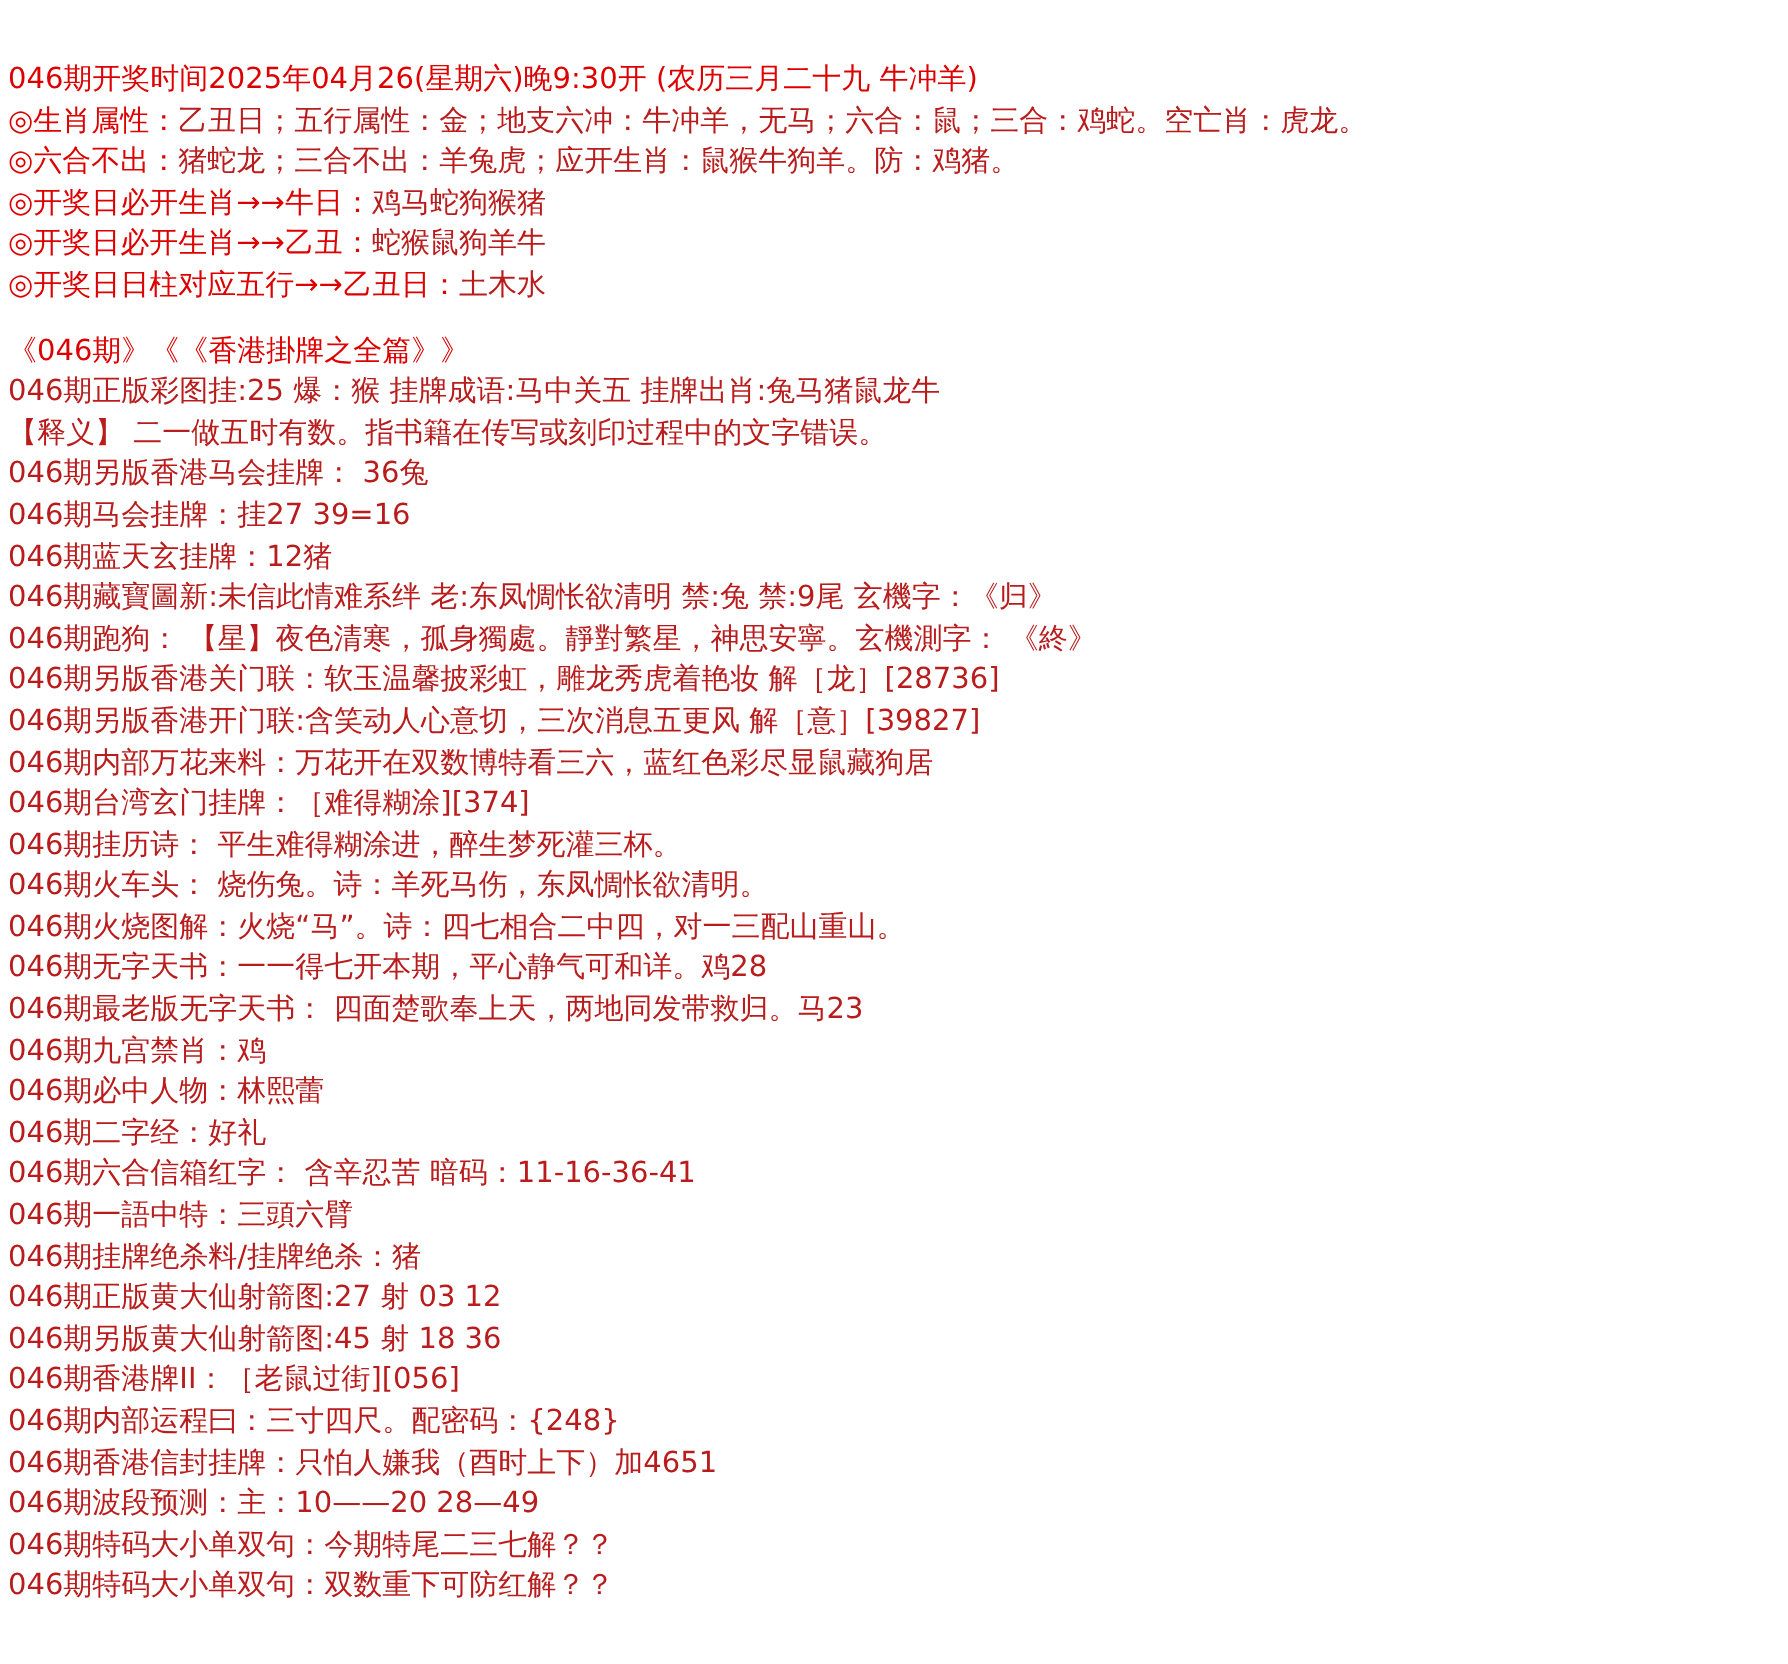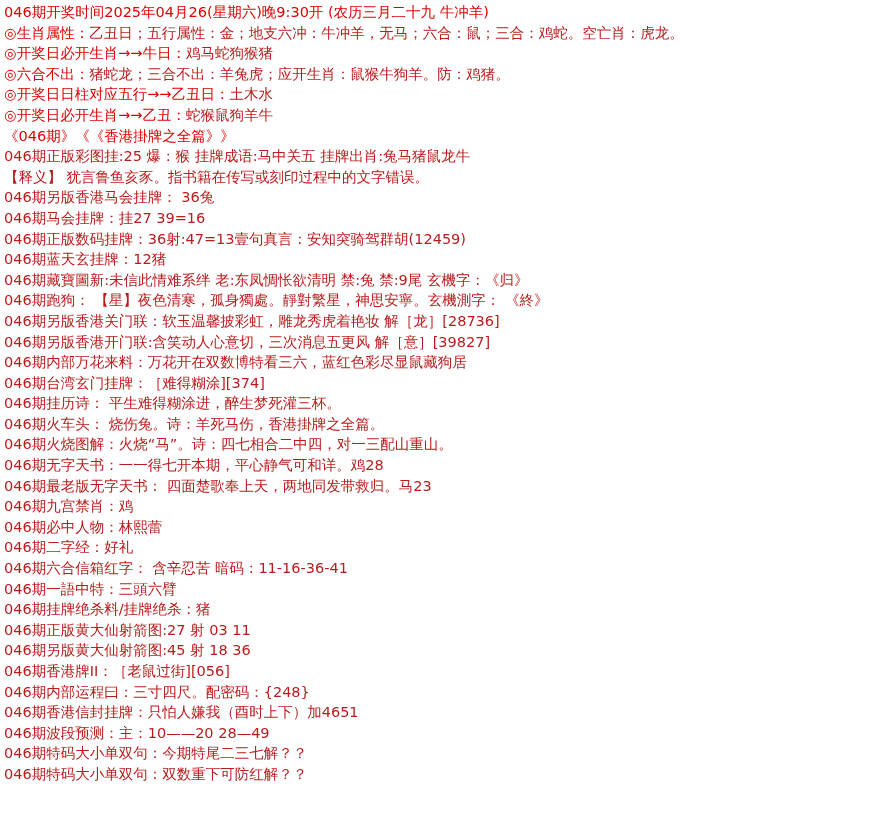--- a/index.html
+++ b/index.html
@@ -24,72 +24,73 @@
   }
   .line {
     line-height: 20.6px;
     white-space: nowrap;
     letter-spacing: 0px;
   }
   .blue { color: #b91c1c; }
   .head-line {
     color: #dd0000;
     font-weight: normal;
+    margin-top: 28px;
   }
   .sec-head {
     color: #dd0000;
+    margin-top: 12px;
   }
   .grp {
     margin: 0;
     padding: 0;
   }
   .seg-red { color: #dd0000; text-align: right; }
 </style>
 </head>
 <body>
 
 <div class="page">
 
   <div class="line head-line">046期开奖时间2025年04月26(星期六)晚9:30开 (农历三月二十九 牛冲羊)</div>
 
   <div class="grp" id="zodiac-block">
       <div class="line"><span class="seg-red">◎生肖属性：</span><span class="blue">乙丑日；五行属性：金；地支六冲：牛冲羊，无马；六合：鼠；三合：鸡蛇。空亡肖：虎龙。</span></div>
+      <div class="line"><span class="seg-red">◎六合不出：</span><span class="blue">猪蛇龙；三合不出：羊兔虎；应开生肖：鼠猴牛狗羊。防：鸡猪。</span></div>
       <div class="line"><span class="seg-red">◎开奖日必开生肖→→牛日：</span><span class="blue">鸡马蛇狗猴猪</span></div>
-      <div class="line"><span class="seg-red">◎六合不出：</span><span class="blue">猪蛇龙；三合不出：羊兔虎；应开生肖：鼠猴牛狗羊。防：鸡猪。</span></div>
+      <div class="line"><span class="seg-red">◎开奖日必开生肖→→乙丑：</span><span class="blue">蛇猴鼠狗羊牛</span></div>
       <div class="line"><span class="seg-red">◎开奖日日柱对应五行→→乙丑日：</span><span class="blue">土木水</span></div>
-      <div class="line"><span class="seg-red">◎开奖日必开生肖→→乙丑：</span><span class="blue">蛇猴鼠狗羊牛</span></div>
     </div>
 
   <div class="line sec-head">《046期》《《香港掛牌之全篇》》</div>
 
   <div class="grp" id="content-block">
       <div class="line"><span class="blue">046期正版彩图挂:25 爆：猴 挂牌成语:马中关五 挂牌出肖:兔马猪鼠龙牛</span></div>
-      <div class="line"><span class="blue">【释义】 犹言鲁鱼亥豕。指书籍在传写或刻印过程中的文字错误。</span></div>
+      <div class="line"><span class="blue">【释义】 二一做五时有数。指书籍在传写或刻印过程中的文字错误。</span></div>
       <div class="line"><span class="blue">046期另版香港马会挂牌：  36兔</span></div>
       <div class="line"><span class="blue">046期马会挂牌：挂27 39=16</span></div>
-      <div class="line"><span class="blue">046期正版数码挂牌：36射:47=13壹句真言：安知突骑驾群胡(12459)</span></div>
       <div class="line"><span class="blue">046期蓝天玄挂牌：12猪</span></div>
       <div class="line"><span class="blue">046期藏寶圖新:未信此情难系绊 老:东凤惆怅欲清明 禁:兔 禁:9尾 玄機字：《归》</span></div>
       <div class="line"><span class="blue">046期跑狗： 【星】夜色清寒，孤身獨處。靜對繁星，神思安寧。玄機測字： 《終》</span></div>
       <div class="line"><span class="blue">046期另版香港关门联：软玉温馨披彩虹，雕龙秀虎着艳妆 解［龙］[28736]</span></div>
       <div class="line"><span class="blue">046期另版香港开门联:含笑动人心意切，三次消息五更风 解［意］[39827]</span></div>
       <div class="line"><span class="blue">046期内部万花来料：万花开在双数博特看三六，蓝红色彩尽显鼠藏狗居</span></div>
       <div class="line"><span class="blue">046期台湾玄门挂牌：［难得糊涂][374]</span></div>
       <div class="line"><span class="blue">046期挂历诗： 平生难得糊涂进，醉生梦死灌三杯。</span></div>
-      <div class="line"><span class="blue">046期火车头： 烧伤兔。诗：羊死马伤，香港掛牌之全篇。</span></div>
+      <div class="line"><span class="blue">046期火车头： 烧伤兔。诗：羊死马伤，东凤惆怅欲清明。</span></div>
       <div class="line"><span class="blue">046期火烧图解：火烧“马”。诗：四七相合二中四，对一三配山重山。</span></div>
       <div class="line"><span class="blue">046期无字天书：一一得七开本期，平心静气可和详。鸡28</span></div>
       <div class="line"><span class="blue">046期最老版无字天书： 四面楚歌奉上天，两地同发带救归。马23</span></div>
       <div class="line"><span class="blue">046期九宫禁肖：鸡</span></div>
       <div class="line"><span class="blue">046期必中人物：林熙蕾</span></div>
       <div class="line"><span class="blue">046期二字经：好礼</span></div>
       <div class="line"><span class="blue">046期六合信箱红字： 含辛忍苦 暗码：11-16-36-41</span></div>
       <div class="line"><span class="blue">046期一語中特：三頭六臂</span></div>
       <div class="line"><span class="blue">046期挂牌绝杀料/挂牌绝杀：猪</span></div>
-      <div class="line"><span class="blue">046期正版黄大仙射箭图:27 射 03 11</span></div>
+      <div class="line"><span class="blue">046期正版黄大仙射箭图:27 射 03 12</span></div>
       <div class="line"><span class="blue">046期另版黄大仙射箭图:45 射 18 36</span></div>
       <div class="line"><span class="blue">046期香港牌II：［老鼠过街][056]</span></div>
       <div class="line"><span class="blue">046期内部运程曰：三寸四尺。配密码：{248}</span></div>
       <div class="line"><span class="blue">046期香港信封挂牌：只怕人嫌我（酉时上下）加4651</span></div>
       <div class="line"><span class="blue">046期波段预测：主：10——20 28—49</span></div>
       <div class="line"><span class="blue">046期特码大小单双句：今期特尾二三七解？？</span></div>
       <div class="line"><span class="blue">046期特码大小单双句：双数重下可防红解？？</span></div>
     </div>
 
 </div>

